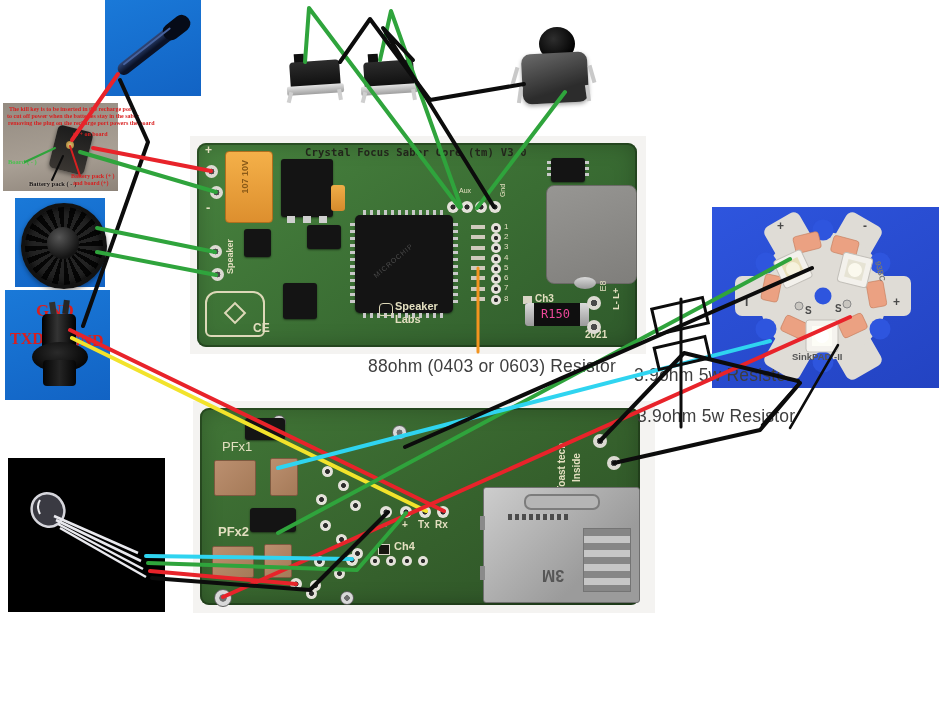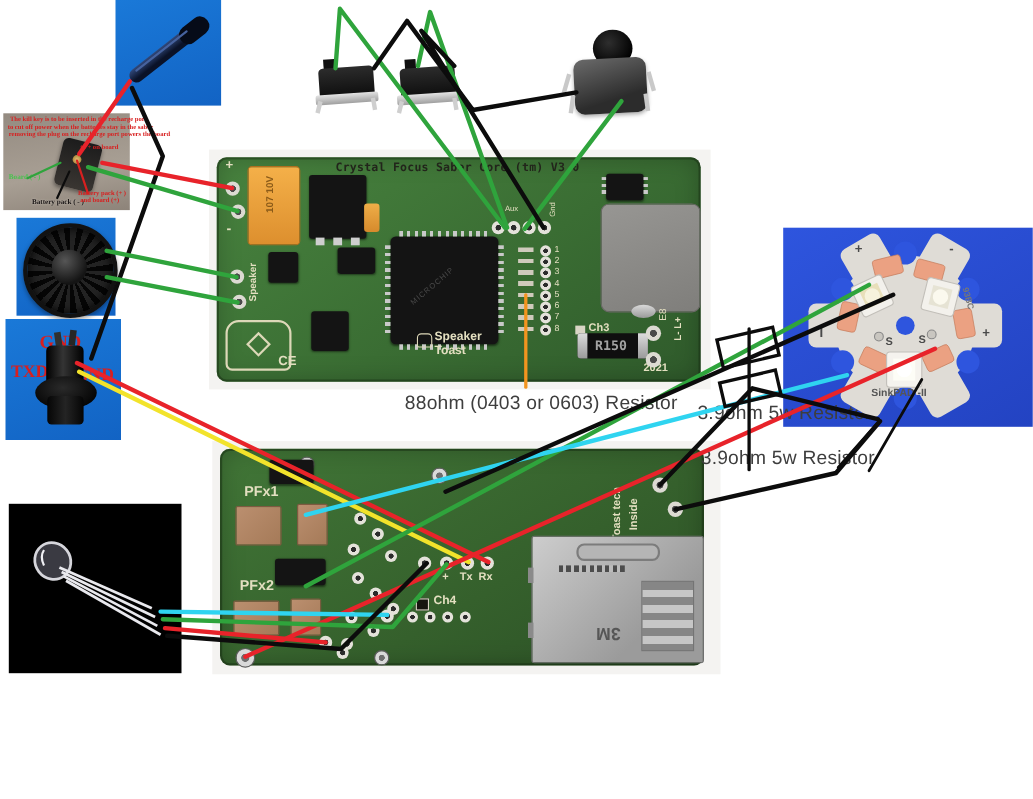--- a/index.html
+++ b/index.html
@@ -118,21 +118,21 @@
     <div class="chip" style="left:158px;top:72px;width:98px;height:98px;border-radius:5px;">
       <div style="position:absolute;left:-5px;top:8px;width:5px;height:82px;background:repeating-linear-gradient(180deg,#c9c9c9 0 3px,transparent 3px 7px);"></div>
       <div style="position:absolute;right:-5px;top:8px;width:5px;height:82px;background:repeating-linear-gradient(180deg,#c9c9c9 0 3px,transparent 3px 7px);"></div>
       <div style="position:absolute;top:-5px;left:8px;height:5px;width:82px;background:repeating-linear-gradient(90deg,#c9c9c9 0 3px,transparent 3px 7px);"></div>
       <div style="position:absolute;bottom:-5px;left:8px;height:5px;width:82px;background:repeating-linear-gradient(90deg,#c9c9c9 0 3px,transparent 3px 7px);"></div>
       <div style="position:absolute;left:14px;top:42px;font-size:7px;color:#4a4a4a;transform:rotate(-40deg);letter-spacing:1px;">MICROCHIP</div>
     </div>
     <div class="chip" style="left:86px;top:140px;width:34px;height:36px;"></div>
     <div style="position:absolute;left:182px;top:160px;width:12px;height:11px;border:1.5px solid #ddd8b8;border-radius:4px 4px 2px 2px;"></div>
     <div class="silk" style="left:198px;top:157px;font-size:11px;font-weight:bold;">Speaker</div>
-    <div class="silk" style="left:198px;top:170px;font-size:11px;font-weight:bold;">Toast</div>
+    <div class="silk" style="left:198px;top:170px;font-size:11px;font-weight:bold;">Labs</div>
     <div class="silk" style="left:388px;top:186px;font-size:10px;font-weight:bold;">2021</div>
     <div class="chip" style="left:354px;top:15px;width:34px;height:24px;">
       <div style="position:absolute;left:-4px;top:3px;width:4px;height:18px;background:repeating-linear-gradient(180deg,#c9c9c9 0 3px,transparent 3px 6px);"></div>
       <div style="position:absolute;right:-4px;top:3px;width:4px;height:18px;background:repeating-linear-gradient(180deg,#c9c9c9 0 3px,transparent 3px 6px);"></div>
     </div>
     <div style="position:absolute;left:349px;top:42px;width:89px;height:97px;background:linear-gradient(160deg,#979693,#7f7e7b);border-radius:8px;border:1px solid #6a6966;"></div>
     <div style="position:absolute;left:377px;top:134px;width:22px;height:12px;border-radius:50%;background:linear-gradient(180deg,#d9d9d9,#9a9a9a);"></div>
     <div class="silk" style="left:262px;top:44px;font-size:7px;">Aux</div>
     <div class="silk" style="left:299px;top:44px;font-size:7px;transform:rotate(-90deg);">Gnd</div>
     <div class="hole" style="left:250px;top:58px;width:12px;height:12px;"></div>
@@ -154,36 +154,36 @@
     <span class="silk" style="left:307px;top:110px;font-size:8px;">4</span>
     <span class="silk" style="left:307px;top:120px;font-size:8px;">5</span>
     <span class="silk" style="left:307px;top:130px;font-size:8px;">6</span>
     <span class="silk" style="left:307px;top:140px;font-size:8px;">7</span>
     <span class="silk" style="left:307px;top:151px;font-size:8px;">8</span>
     <div style="position:absolute;left:326px;top:153px;width:9px;height:8px;background:#d9d5c5;"></div>
     <div class="silk" style="left:338px;top:150px;font-size:10px;font-weight:bold;">Ch3</div>
     <div style="position:absolute;left:328px;top:160px;width:64px;height:23px;background:#0f0f0f;border-radius:3px;">
       <div style="position:absolute;left:0;top:0;width:9px;height:23px;background:linear-gradient(180deg,#dcdcdc,#9a9a9a);border-radius:3px 0 0 3px;"></div>
       <div style="position:absolute;right:0;top:0;width:9px;height:23px;background:linear-gradient(180deg,#dcdcdc,#9a9a9a);border-radius:0 3px 3px 0;"></div>
-      <div style="position:absolute;left:16px;top:4px;color:#a3a3a3;font-family:'DejaVu Sans Mono',monospace;font-size:12px;font-weight:bold;">R150</div>
+      <div style="position:absolute;left:16px;top:4px;color:#ec4899;font-family:'DejaVu Sans Mono',monospace;font-size:12px;font-weight:normal;">R150</div>
     </div>
     <div class="silk" style="left:400px;top:138px;font-size:9px;transform:rotate(-90deg);">E8</div>
     <div class="pad-ring" style="left:390px;top:153px;width:14px;height:14px;"></div>
     <div class="pad-ring" style="left:390px;top:177px;width:14px;height:14px;"></div>
     <div class="silk vtext" style="position:absolute;left:414px;top:145px;font-size:9px;font-weight:bold;">L-  L+</div>
   </div>
 
   <div class="mat" style="left:193px;top:401px;width:462px;height:212px;"></div>
   <div class="board board-bot" style="left:200px;top:408px;width:440px;height:197px;">
     <div class="screw" style="left:72px;top:7px;width:12px;height:12px;"></div>
     <div class="screw" style="left:192px;top:17px;width:13px;height:13px;"></div>
     <div class="screw" style="left:14px;top:181px;width:16px;height:16px;"></div>
     <div class="screw" style="left:140px;top:183px;width:12px;height:12px;"></div>
     <div class="chip" style="left:45px;top:10px;width:40px;height:22px;"></div>
-    <div class="silk" style="left:22px;top:31px;font-size:13px;font-weight:bold;">PFx1</div>
+    <div class="silk" style="left:22px;top:31px;font-size:13px;font-weight:normal;">PFx1</div>
     <div class="copper" style="left:14px;top:52px;width:40px;height:34px;"></div>
     <div class="copper" style="left:70px;top:50px;width:26px;height:36px;"></div>
     <div class="chip" style="left:50px;top:100px;width:46px;height:24px;"></div>
     <div class="silk" style="left:18px;top:116px;font-size:13px;font-weight:bold;">PFx2</div>
     <div class="copper" style="left:12px;top:138px;width:40px;height:30px;"></div>
     <div class="copper" style="left:64px;top:136px;width:26px;height:32px;"></div>
     <div class="hole" style="left:122px;top:58px;width:11px;height:11px;"></div>
     <div class="hole" style="left:138px;top:72px;width:11px;height:11px;"></div>
     <div class="hole" style="left:116px;top:86px;width:11px;height:11px;"></div>
     <div class="hole" style="left:150px;top:92px;width:11px;height:11px;"></div>

